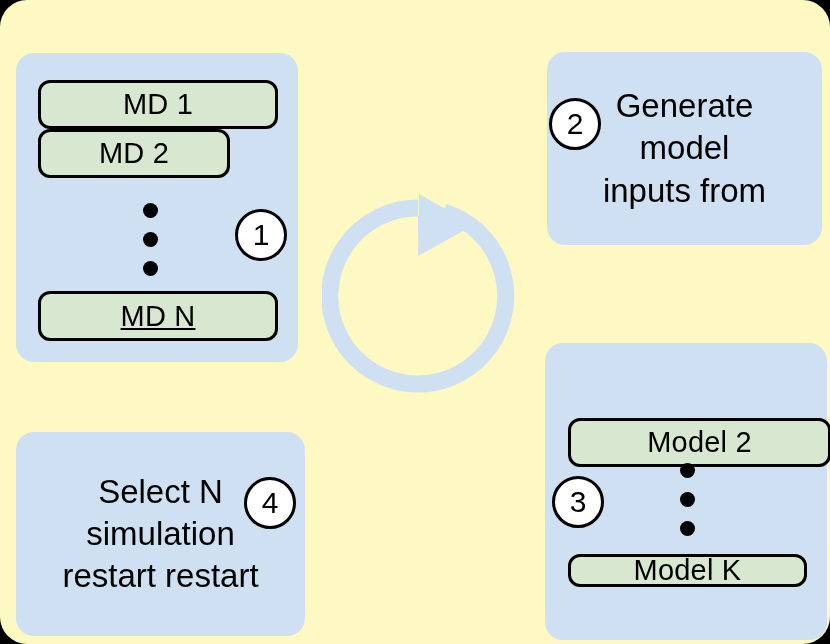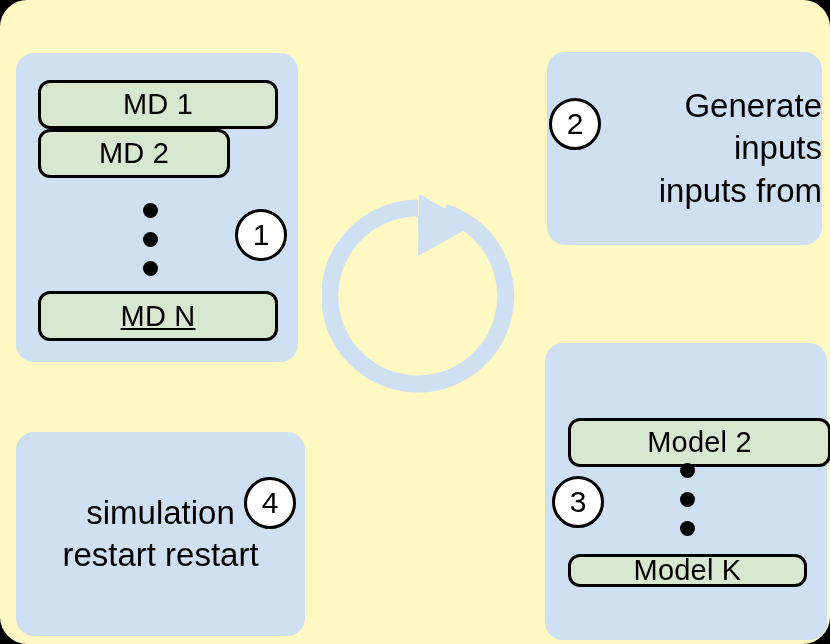--- a/index.html
+++ b/index.html
@@ -126,23 +126,23 @@
     <div class="item-box" style="left:22px; top:238px; width:240px; height:50px;text-decoration:underline;">
       <span>MD N</span>
     </div>
   </div>
 
   <div class="badge" style="left:235px; top:209px;">
     <span>1</span>
   </div>
 
   <div class="stage-box" style="left:547px; top:52px; width:275px; height:193px;">
-    <div class="text-block" style="left:0; top:0; width:275px; height:193px;align-items:flex-end;">
+    <div class="text-block" style="left:0; top:0; width:275px; height:193px;">
       <span class="line">Generate</span>
-      <span class="line">inputs</span>
+      <span class="line">model</span>
       <span class="line">inputs from</span>
     </div>
   </div>
 
   <div class="badge" style="left:549px; top:98px;">
     <span>2</span>
   </div>
 
   <div class="stage-box" style="left:545px; top:343px; width:282px; height:297px;">
 
@@ -161,20 +161,21 @@
       <span>Model K</span>
     </div>
   </div>
 
   <div class="badge" style="left:552px; top:476px;">
     <span>3</span>
   </div>
 
   <div class="stage-box" style="left:16px; top:432px; width:289px; height:204px;">
     <div class="text-block" style="left:0; top:0; width:289px; height:204px;">
+      <span class="line">Select N</span>
       <span class="line">simulation</span>
       <span class="line">restart restart</span>
     </div>
   </div>
 
   <div class="badge" style="left:244px; top:477px;">
     <span>4</span>
   </div>
 
   <svg class="cycle-arrow" viewBox="0 0 212 224" xmlns="http://www.w3.org/2000/svg">

